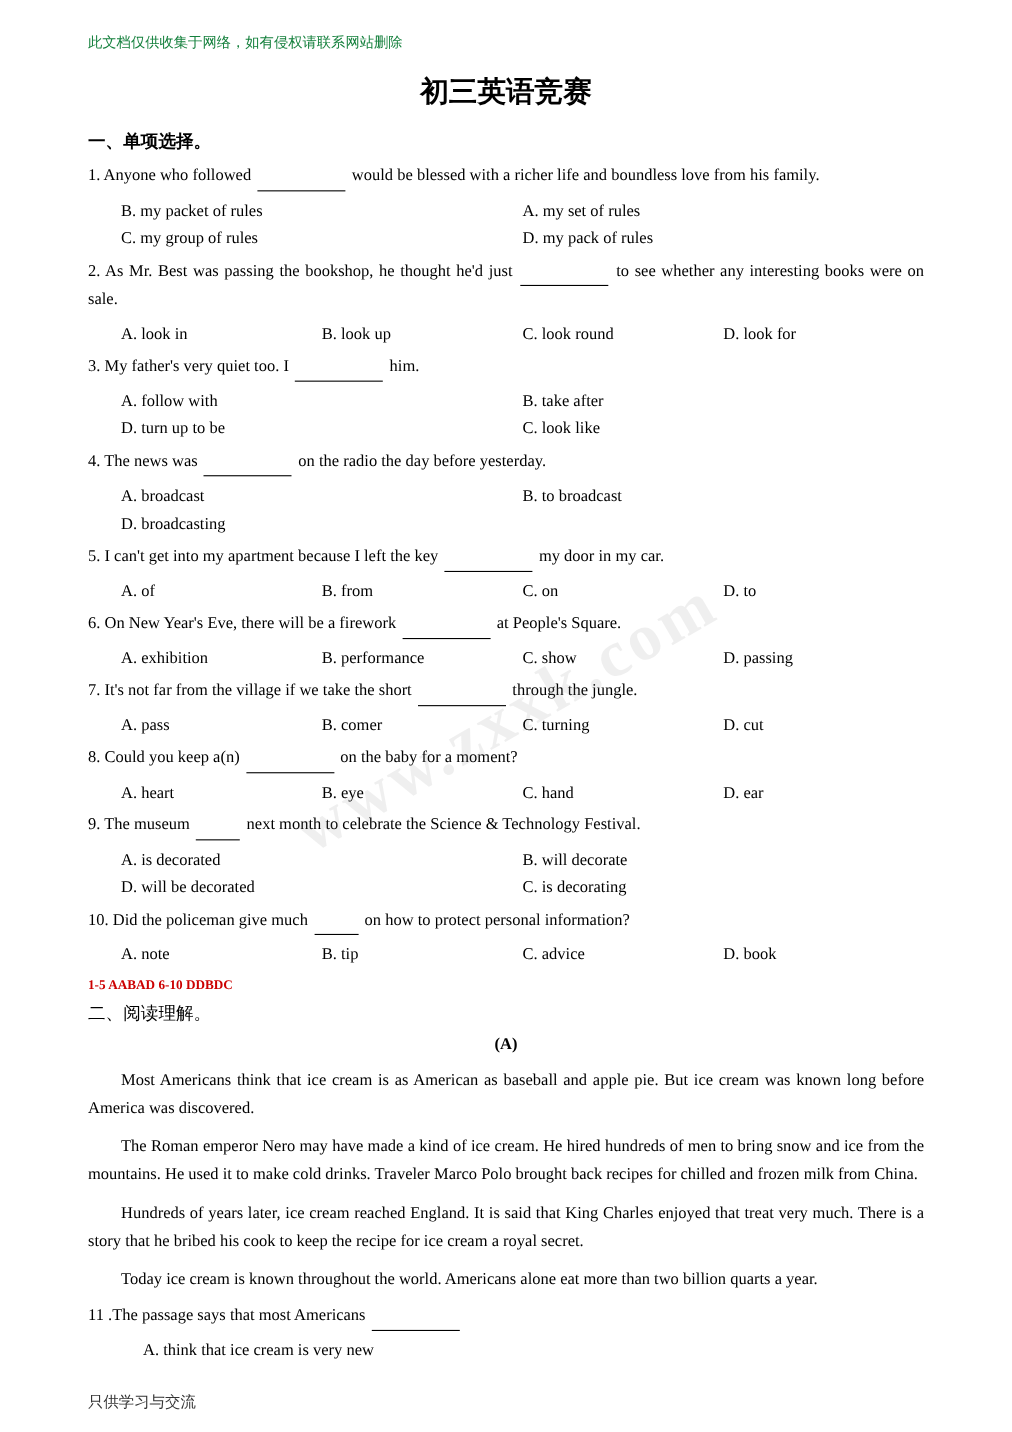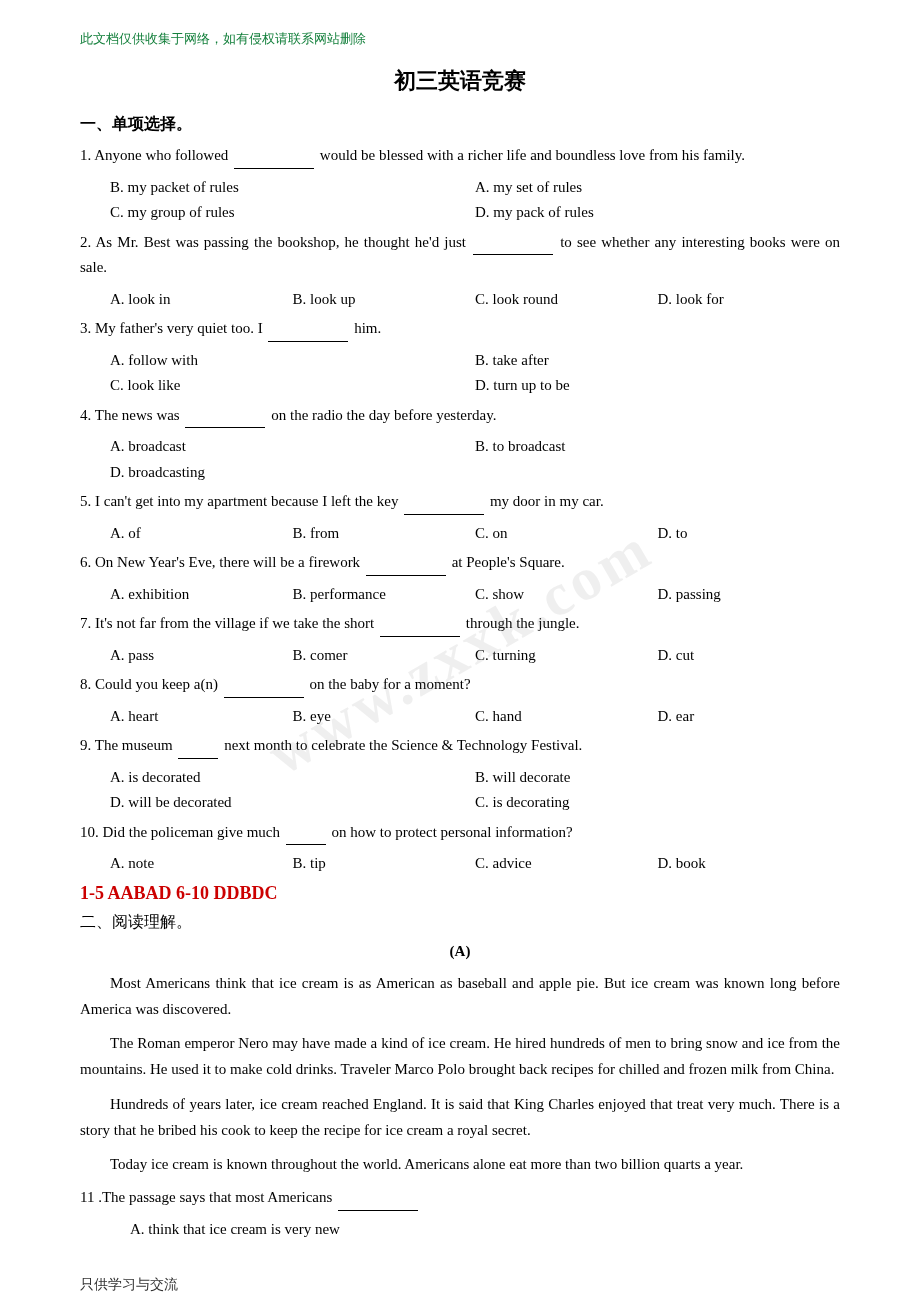--- a/index.html
+++ b/index.html
@@ -28,21 +28,21 @@
       transform: rotate(-30deg);
       letter-spacing: 4px;
     }
     .top-note {
       font-size: 13px;
       color: #15803d;
       margin-bottom: 18px;
     }
     .main-title {
       text-align: center;
-      font-size: 22px;
+      font-size: 26px;
       font-weight: bold;
       margin-bottom: 18px;
       font-family: "SimHei", "黑体", sans-serif;
     }
     .section-title {
       font-size: 16px;
       font-weight: bold;
       margin-bottom: 8px;
       font-family: Liberation Mono, monospace;
     }
@@ -64,21 +64,21 @@
       padding-right: 10px;
     }
     .option-4 {
       flex: 0 0 25%;
       min-width: 120px;
     }
     .answers {
       color: #c00;
       font-weight: bold;
       margin: 6px 0 8px 0;
-      font-size: 18px;
+      font-size: 12px;
     }
     .section2-title {
       font-size: 16px;
       font-weight: normal;
       margin-bottom: 10px;
       font-family: "SimHei", "黑体", sans-serif;
     }
     .subsection-label {
       text-align: center;
       font-size: 15px;
@@ -86,21 +86,21 @@
       margin-bottom: 10px;
     }
     .passage-para {
       text-indent: 2em;
       margin-bottom: 8px;
       line-height: 1.75;
       text-align: justify;
     }
     .bottom-note {
       position: absolute;
-      bottom: 8px;
+      bottom: 18px;
       left: 80px;
       font-size: 14px;
       color: #333;
     }
     .blank {
       display: inline-block;
       border-bottom: 1px solid #000;
       min-width: 60px;
       vertical-align: bottom;
       margin: 0 2px;
@@ -145,22 +145,22 @@
   <span class="option option-4">C. look round</span>
   <span class="option option-4">D. look for</span>
 </div>
 
 <div class="question">
   <span>3. My father's very quiet too. I </span><span class="blank blank-lg"></span><span> him.</span>
 </div>
 <div class="options-row">
   <span class="option">A. follow with</span>
   <span class="option">B. take after</span>
+  <span class="option">D. turn up to be</span>
   <span class="option">C. look like</span>
-  <span class="option">D. turn up to be</span>
 </div>
 
 <div class="question">
   <span>4. The news was </span><span class="blank blank-lg"></span><span> on the radio the day before yesterday.</span>
 </div>
 <div class="options-row">
   <span class="option">A. broadcast</span>
   <span class="option">B. to broadcast</span>
   <span class="option">D. broadcasting</span>
 </div>

